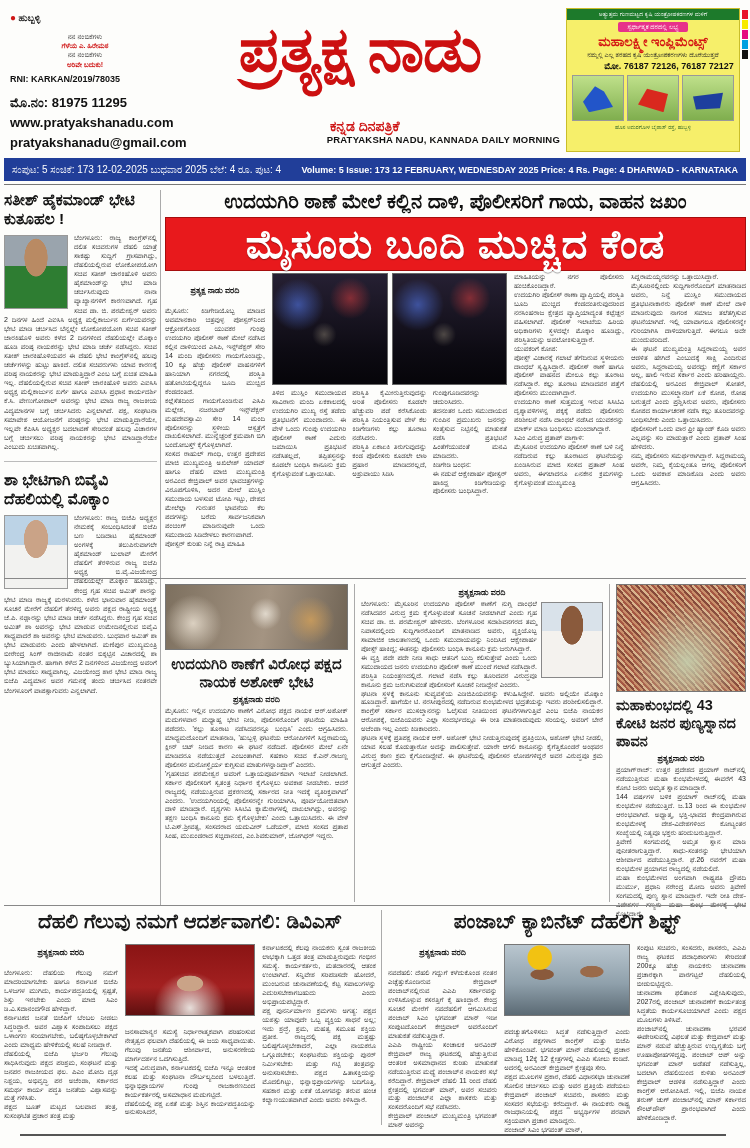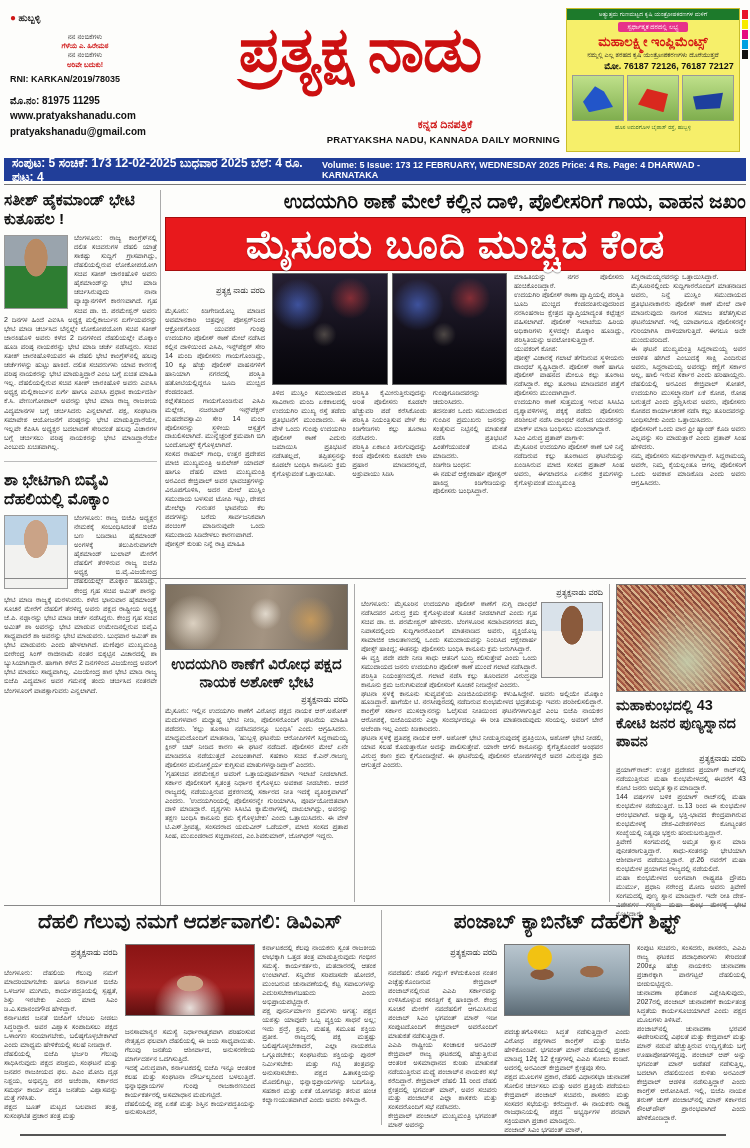--- a/index.html
+++ b/index.html
@@ -7,26 +7,26 @@
   .page{position:relative;width:750px;height:1148px;background:#fdfdfb;margin:0 auto;
         font-family:"Liberation Sans",sans-serif;color:#1a1a1a;overflow:hidden;}
   
   .mast{position:absolute;left:0;top:0;width:750px;height:156px;}
   .mast-left{position:absolute;left:10px;top:10px;width:150px;font-size:8px;line-height:1.5;}
   .city-tag{font-size:9px;font-weight:bold;color:#222;}
   .city-dot{color:#cf1717;font-size:10px;}
   .slogan{display:block;text-align:center;font-size:7px;line-height:1.35;}
   .slogan.red{color:#cf1717;font-weight:bold;}
   .rni{font-weight:bold;font-size:9px;margin-top:4px;color:#111;}
-  .contact{font-size:10px;font-weight:bold;color:#111;line-height:1.55;}
+  .contact{font-size:13px;font-weight:bold;color:#111;line-height:1.55;}
   .mast-title{position:absolute;left:160px;top:18px;width:400px;text-align:center;
       color:#cc1010;font-weight:bold;font-size:62px;line-height:1.05;
       font-family:"Liberation Serif",serif;letter-spacing:-1px;}
-  .mast-tag-kn{position:absolute;left:330px;top:118px;width:230px;text-align:center;
-      color:#cf1717;font-size:11px;font-weight:bold;}
+  .mast-tag-kn{position:absolute;left:330px;top:118px;width:230px;text-align:left;
+      color:#cf1717;font-size:14px;font-weight:bold;}
   .mast-tag-en{position:absolute;left:260px;top:134px;width:300px;text-align:right;
       color:#111;font-size:9.5px;font-weight:bold;letter-spacing:.2px;}
   
   .adbox{position:absolute;left:566px;top:8px;width:174px;height:144px;background:#f6ef6a;
       border:1px solid #c9bd2a;font-size:7px;text-align:center;overflow:hidden;}
   .ad-banner{background:#1d7a2b;color:#fff;font-size:6px;padding:2px 1px;line-height:1.2;}
   .ad-ribbon{display:inline-block;background:#e7318a;color:#fff;font-size:6.5px;
       padding:1px 10px;border-radius:2px;margin-top:2px;}
   .ad-title{color:#d31212;font-weight:bold;font-size:13px;margin-top:2px;}
   .ad-sub{color:#222;font-size:6.5px;margin-top:1px;}
@@ -38,42 +38,42 @@
   .ad-pic.blue::after{background:#2255c9;clip-path:polygon(0 60%,40% 0,70% 20%,100% 80%,20% 100%);}
   .ad-pic.red::after{background:#d9281e;clip-path:polygon(0 70%,30% 10%,100% 30%,85% 100%);}
   .ad-pic.trailer::after{background:#1d3f9e;clip-path:polygon(0 40%,100% 25%,90% 85%,10% 90%);}
   .ad-foot{color:#14531d;font-size:5.5px;margin-top:3px;}
   .color-strip{position:absolute;right:2px;top:10px;width:6px;}
   .color-strip span{display:block;width:6px;height:9px;margin-bottom:1px;}
   
   .infobar{position:absolute;left:4px;top:158px;width:742px;height:23px;background:#213e99;
       color:#fff;display:flex;align-items:center;justify-content:space-between;
       padding:0 8px;font-size:8.5px;}
-  .infobar .kn{font-weight:bold;font-size:12px;}
+  .infobar .kn{font-weight:normal;font-size:10px;}
   .infobar .en{font-weight:bold;font-size:9px;}
   .rule-top{position:absolute;left:4px;top:184px;width:742px;border-top:1.5px solid #777;}
   
   .rail{position:absolute;left:4px;top:190px;width:153px;}
   .rail-divider{position:absolute;left:160px;top:190px;height:715px;border-left:1px solid #aaa;}
   .rail h2{font-size:15.5px;line-height:1.25;margin:0 0 4px 0;font-weight:bold;color:#111;}
   .rail .story{margin-bottom:10px;}
   .rail-photo{width:64px;height:74px;float:left;margin:2px 6px 2px 0;border:1px solid #999;}
   .portrait-green{background:radial-gradient(ellipse at 50% 30%,#b98a63 0 26%,transparent 27%),
       linear-gradient(#9aa4ad 0 42%,#2e7d32 42%);}
   .portrait-white{background:radial-gradient(ellipse at 50% 32%,#caa387 0 27%,transparent 28%),
       linear-gradient(#bcd3e6 0 40%,#f2f2f0 40%);}
   .rail-body{font-size:7px;line-height:1.3;text-align:justify;white-space:pre-line;color:#222;}
   .sep{border-top:1px solid #bbb;margin:8px 0;}
   
   .main{position:absolute;left:165px;top:190px;width:581px;}
-  .kicker{font-size:20px;font-weight:bold;text-align:right;color:#101010;margin:0 0 5px 0;line-height:1.1;}
+  .kicker{font-size:20px;font-weight:bold;text-align:center;color:#101010;margin:0 0 5px 0;line-height:1.1;}
   .banner{background:#e8191c;border:1px solid #a50e0e;color:#fff;font-weight:bold;
       font-size:40px;text-align:center;line-height:52px;height:54px;letter-spacing:1px;
       text-shadow:0 1px 1px rgba(0,0,0,.35);}
-  .dateline{font-size:8px;font-weight:normal;text-align:right;margin:4px 0 2px;color:#111;}
+  .dateline{font-size:8px;font-weight:bold;text-align:center;margin:4px 0 2px;color:#111;}
   .main-grid{display:flex;gap:7px;margin-top:2px;}
   .mcol{font-size:7px;line-height:1.28;text-align:justify;white-space:pre-line;color:#222;}
   .mcol1{width:100px;}
   .mcenter{width:235px;}
   .mphotos{display:flex;gap:4px;height:112px;margin-bottom:4px;}
   .photo-night{flex:1;border:1px solid #666;background:
       radial-gradient(circle at 22% 28%,rgba(90,130,255,.55),transparent 22%),
       radial-gradient(circle at 68% 22%,rgba(255,70,70,.45),transparent 18%),
       radial-gradient(circle at 45% 55%,rgba(255,240,200,.25),transparent 14%),
       linear-gradient(#262033,#0d0b13 70%,#060509);}

